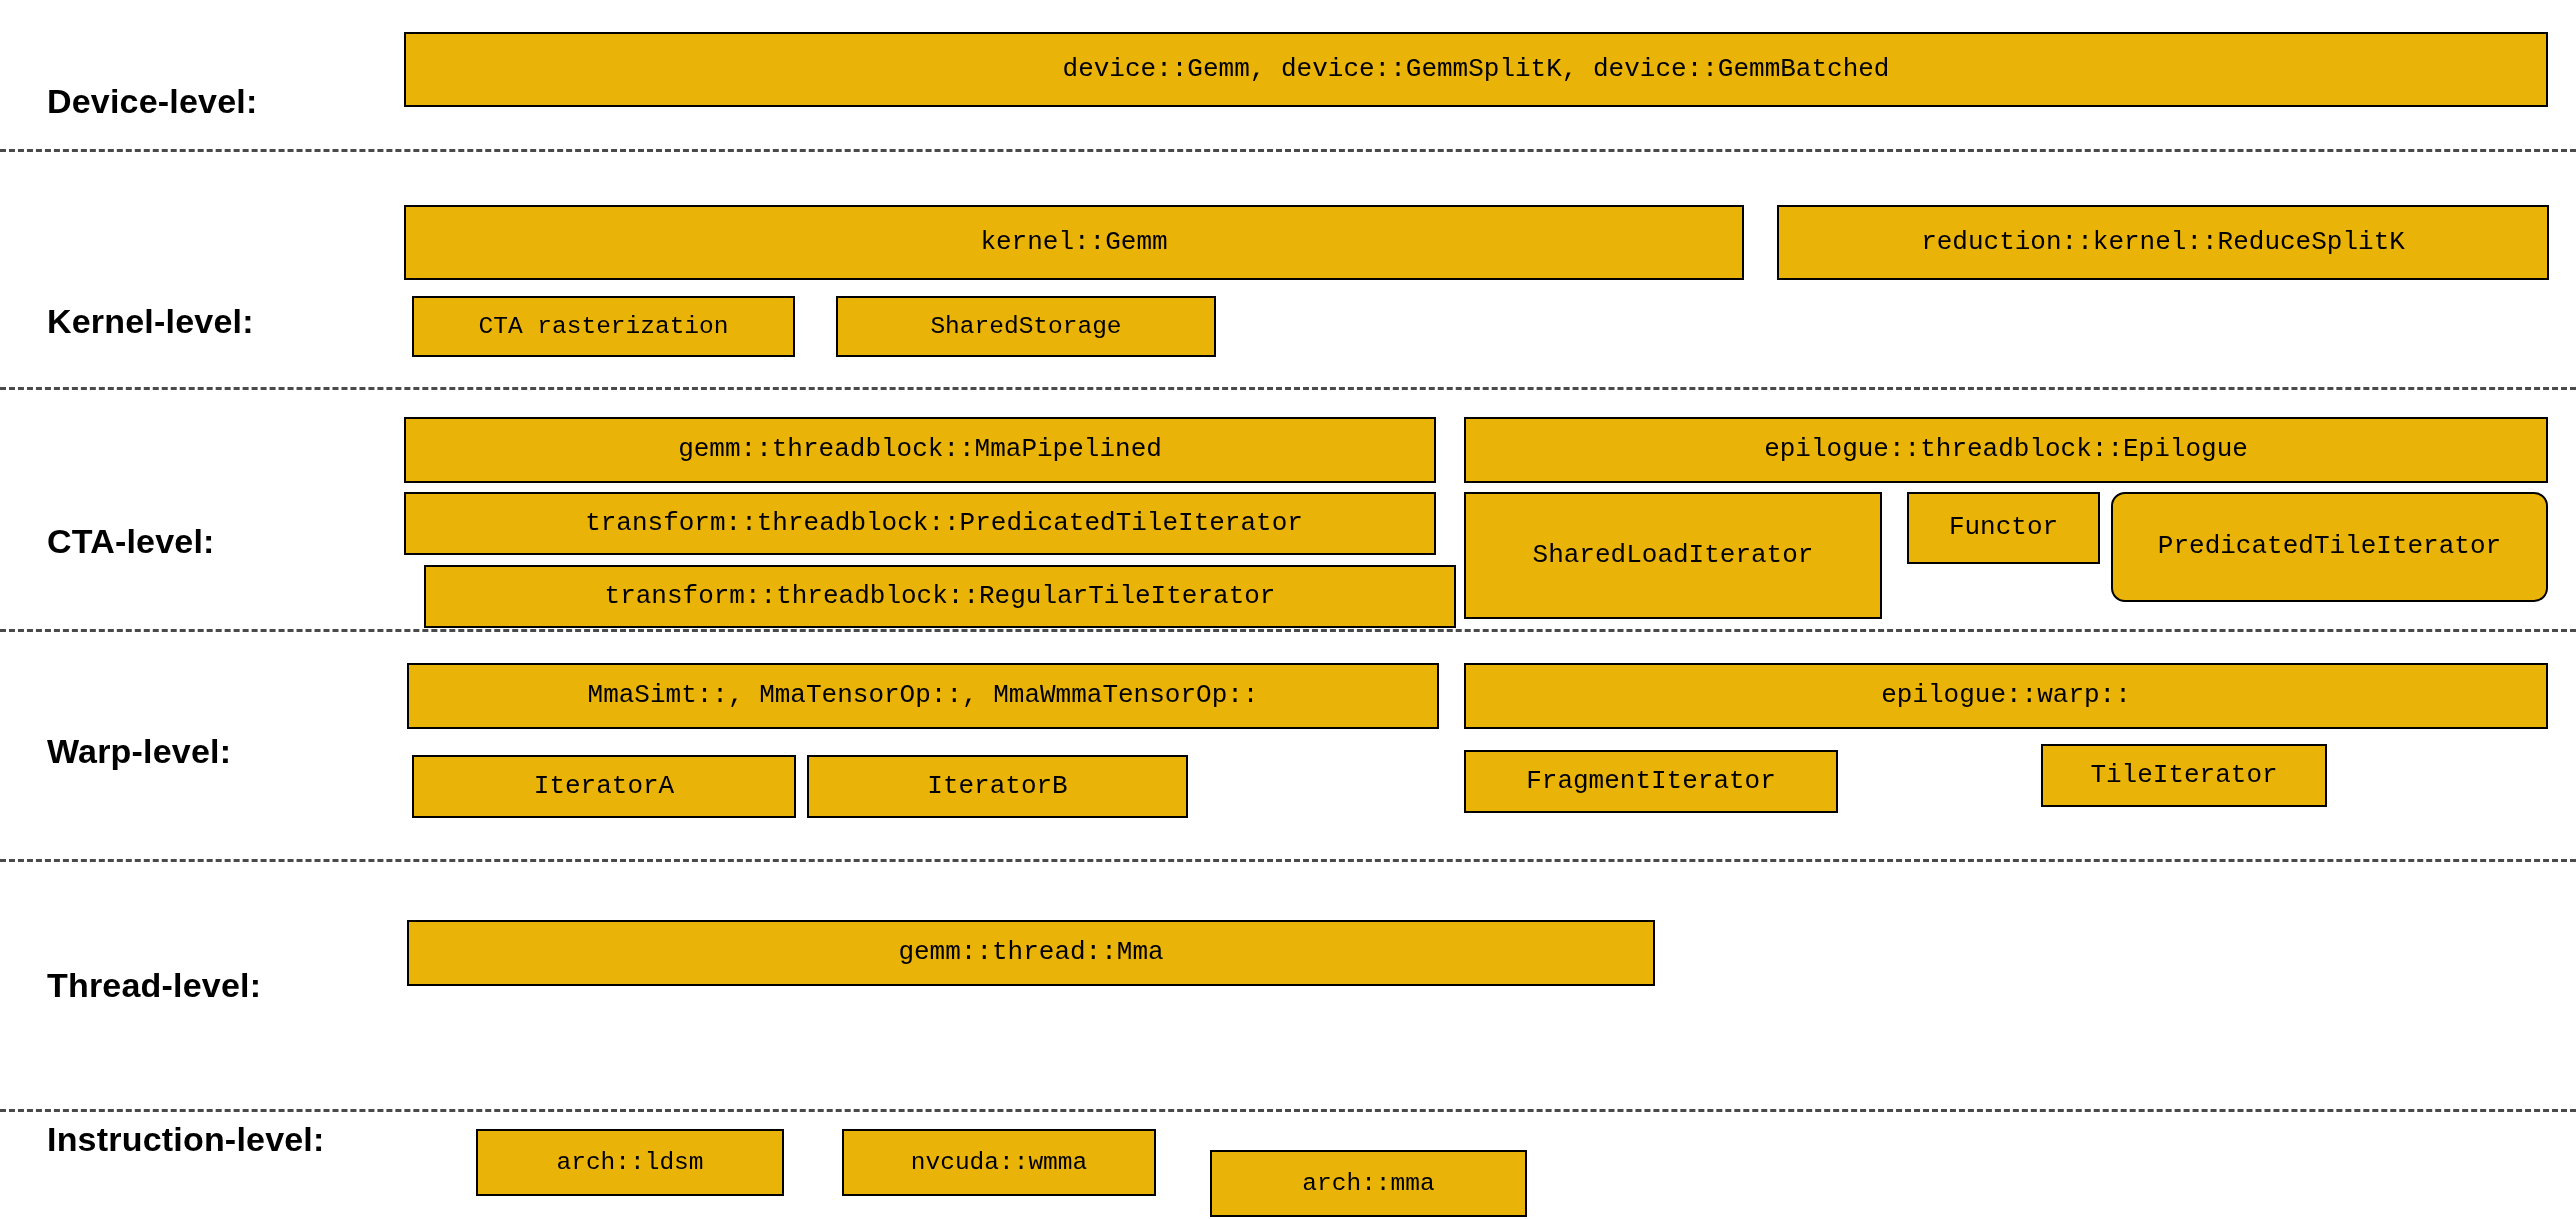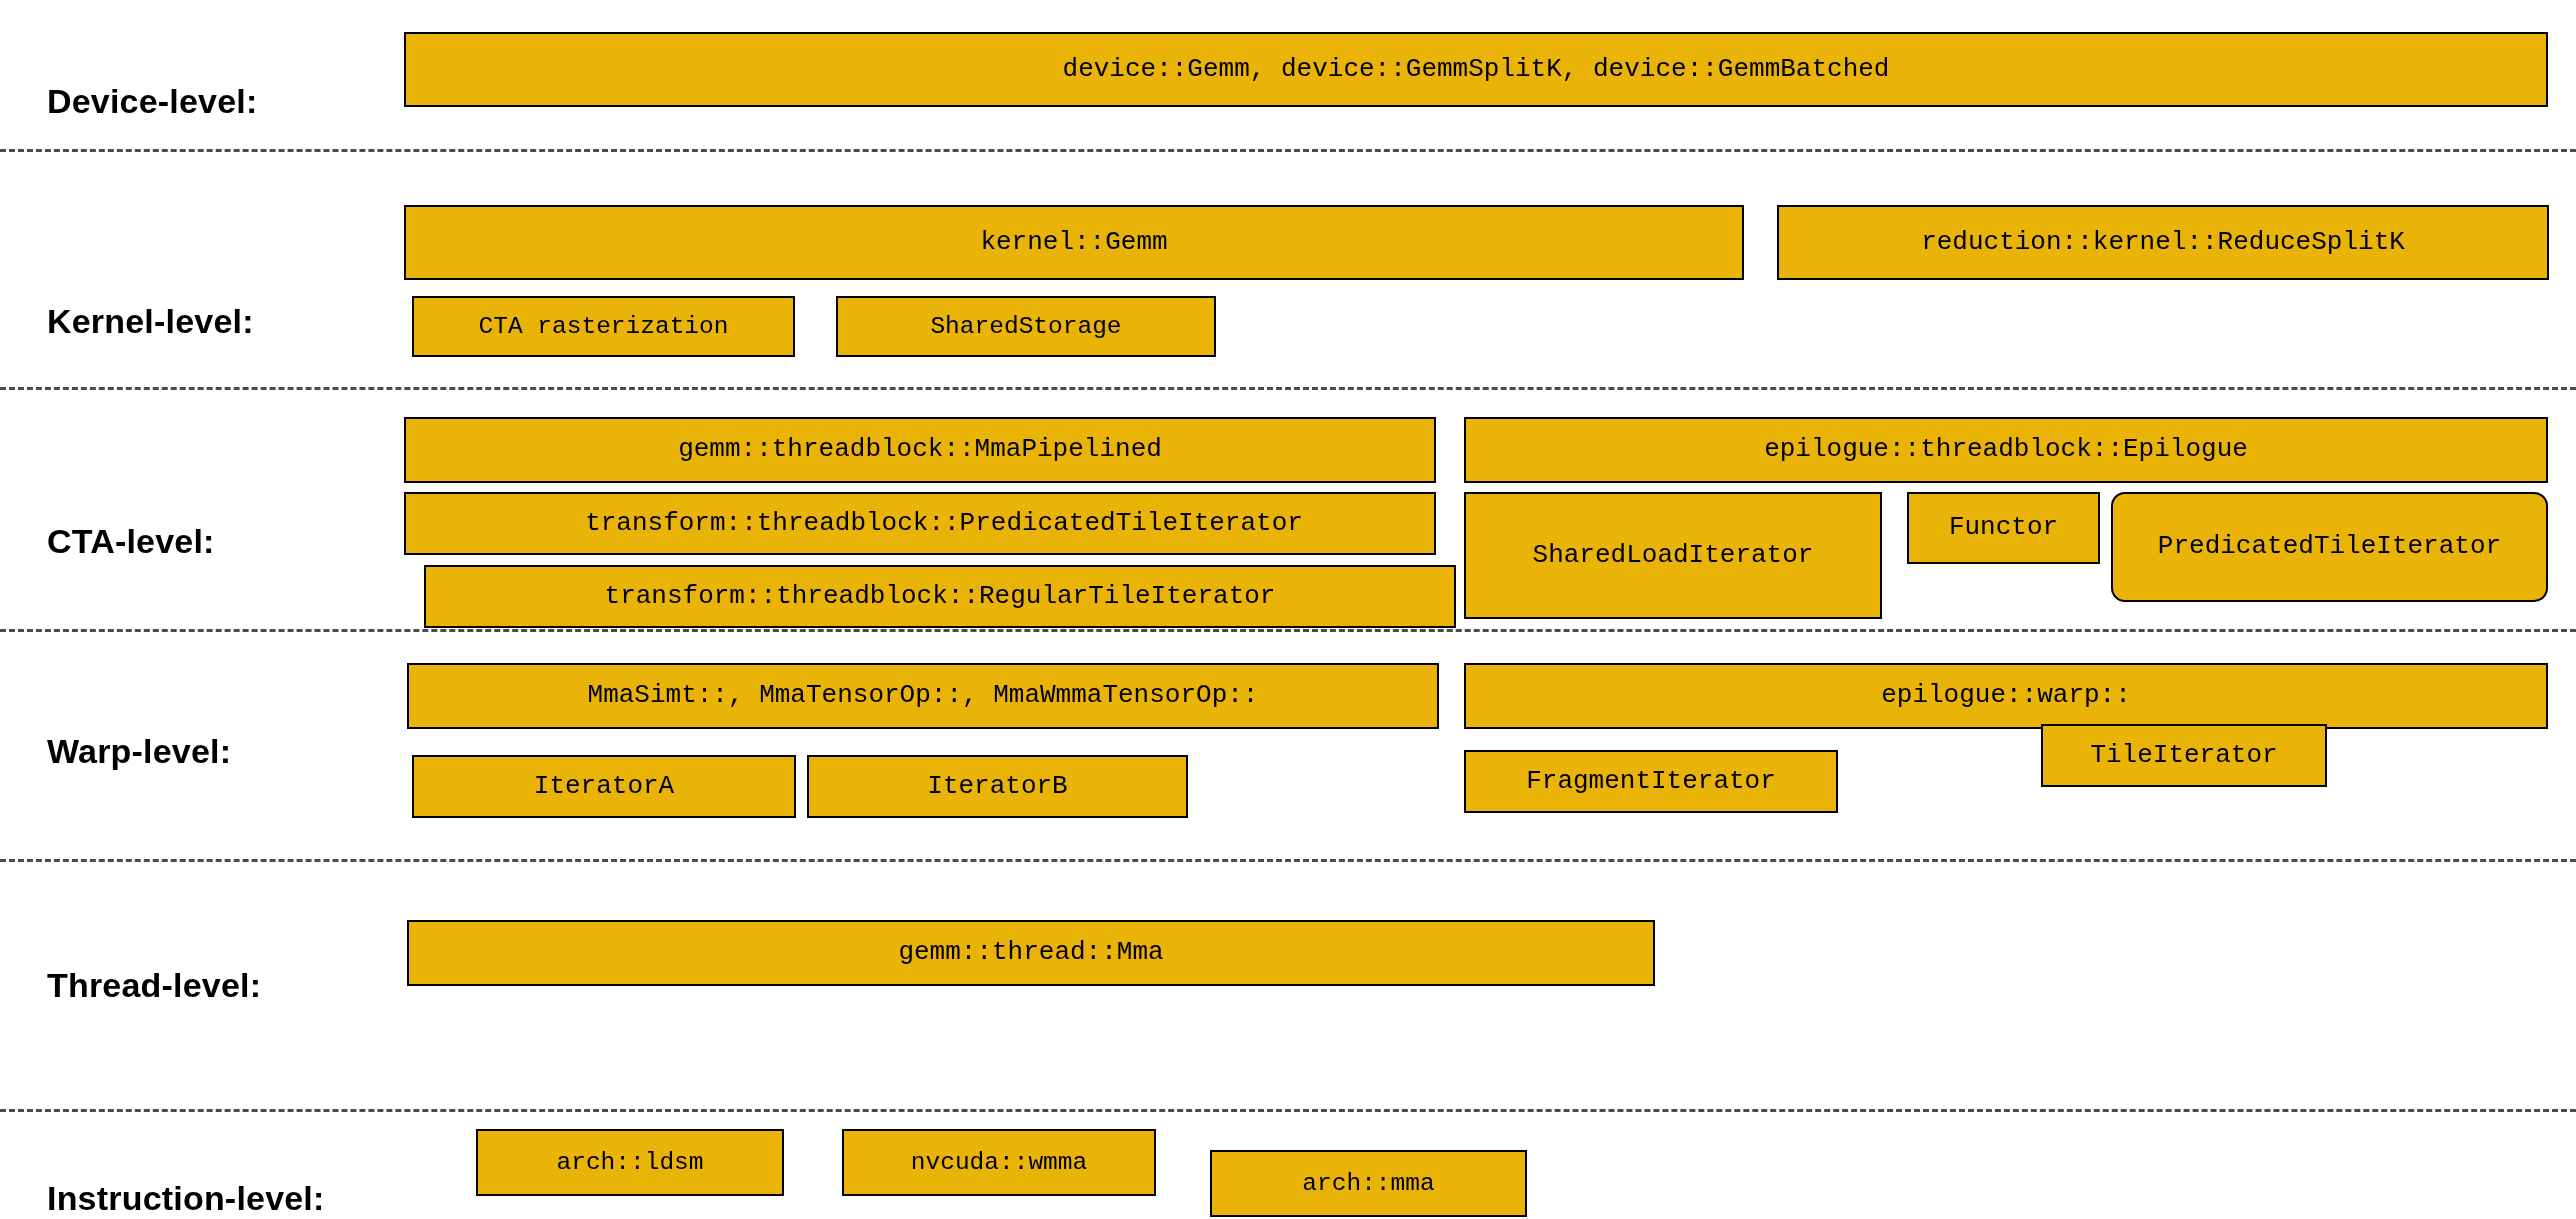--- a/index.html
+++ b/index.html
@@ -134,35 +134,35 @@
   </div>
 
   <div class="box" style="left:807px; top:755px; width:381px; height:63px;">
     <span class="box-label">IteratorB</span>
   </div>
 
   <div class="box" style="left:1464px; top:750px; width:374px; height:63px;">
     <span class="box-label">FragmentIterator</span>
   </div>
 
-  <div class="box" style="left:2041px; top:724px; width:286px; height:63px;">
+  <div class="box" style="left:2041px; top:744px; width:286px; height:63px;">
     <span class="box-label">TileIterator</span>
   </div>
 
   <div class="sep" style="top:859px;"></div>
 
   <div class="level-label" style="left:47px; top:928px;">Thread-level:</div>
 
   <div class="box" style="left:407px; top:920px; width:1248px; height:66px;">
     <span class="box-label">gemm::thread::Mma</span>
   </div>
 
   <div class="sep" style="top:1109px;"></div>
 
-  <div class="level-label" style="left:47px; top:1141px;">Instruction-level:</div>
+  <div class="level-label" style="left:47px; top:1082px;">Instruction-level:</div>
 
   <div class="box small" style="left:476px; top:1129px; width:308px; height:67px;">
     <span class="box-label">arch::ldsm</span>
   </div>
 
   <div class="box small" style="left:842px; top:1129px; width:314px; height:67px;">
     <span class="box-label">nvcuda::wmma</span>
   </div>
 
   <div class="box small" style="left:1210px; top:1129px; width:317px; height:67px;margin-top:21px;">

